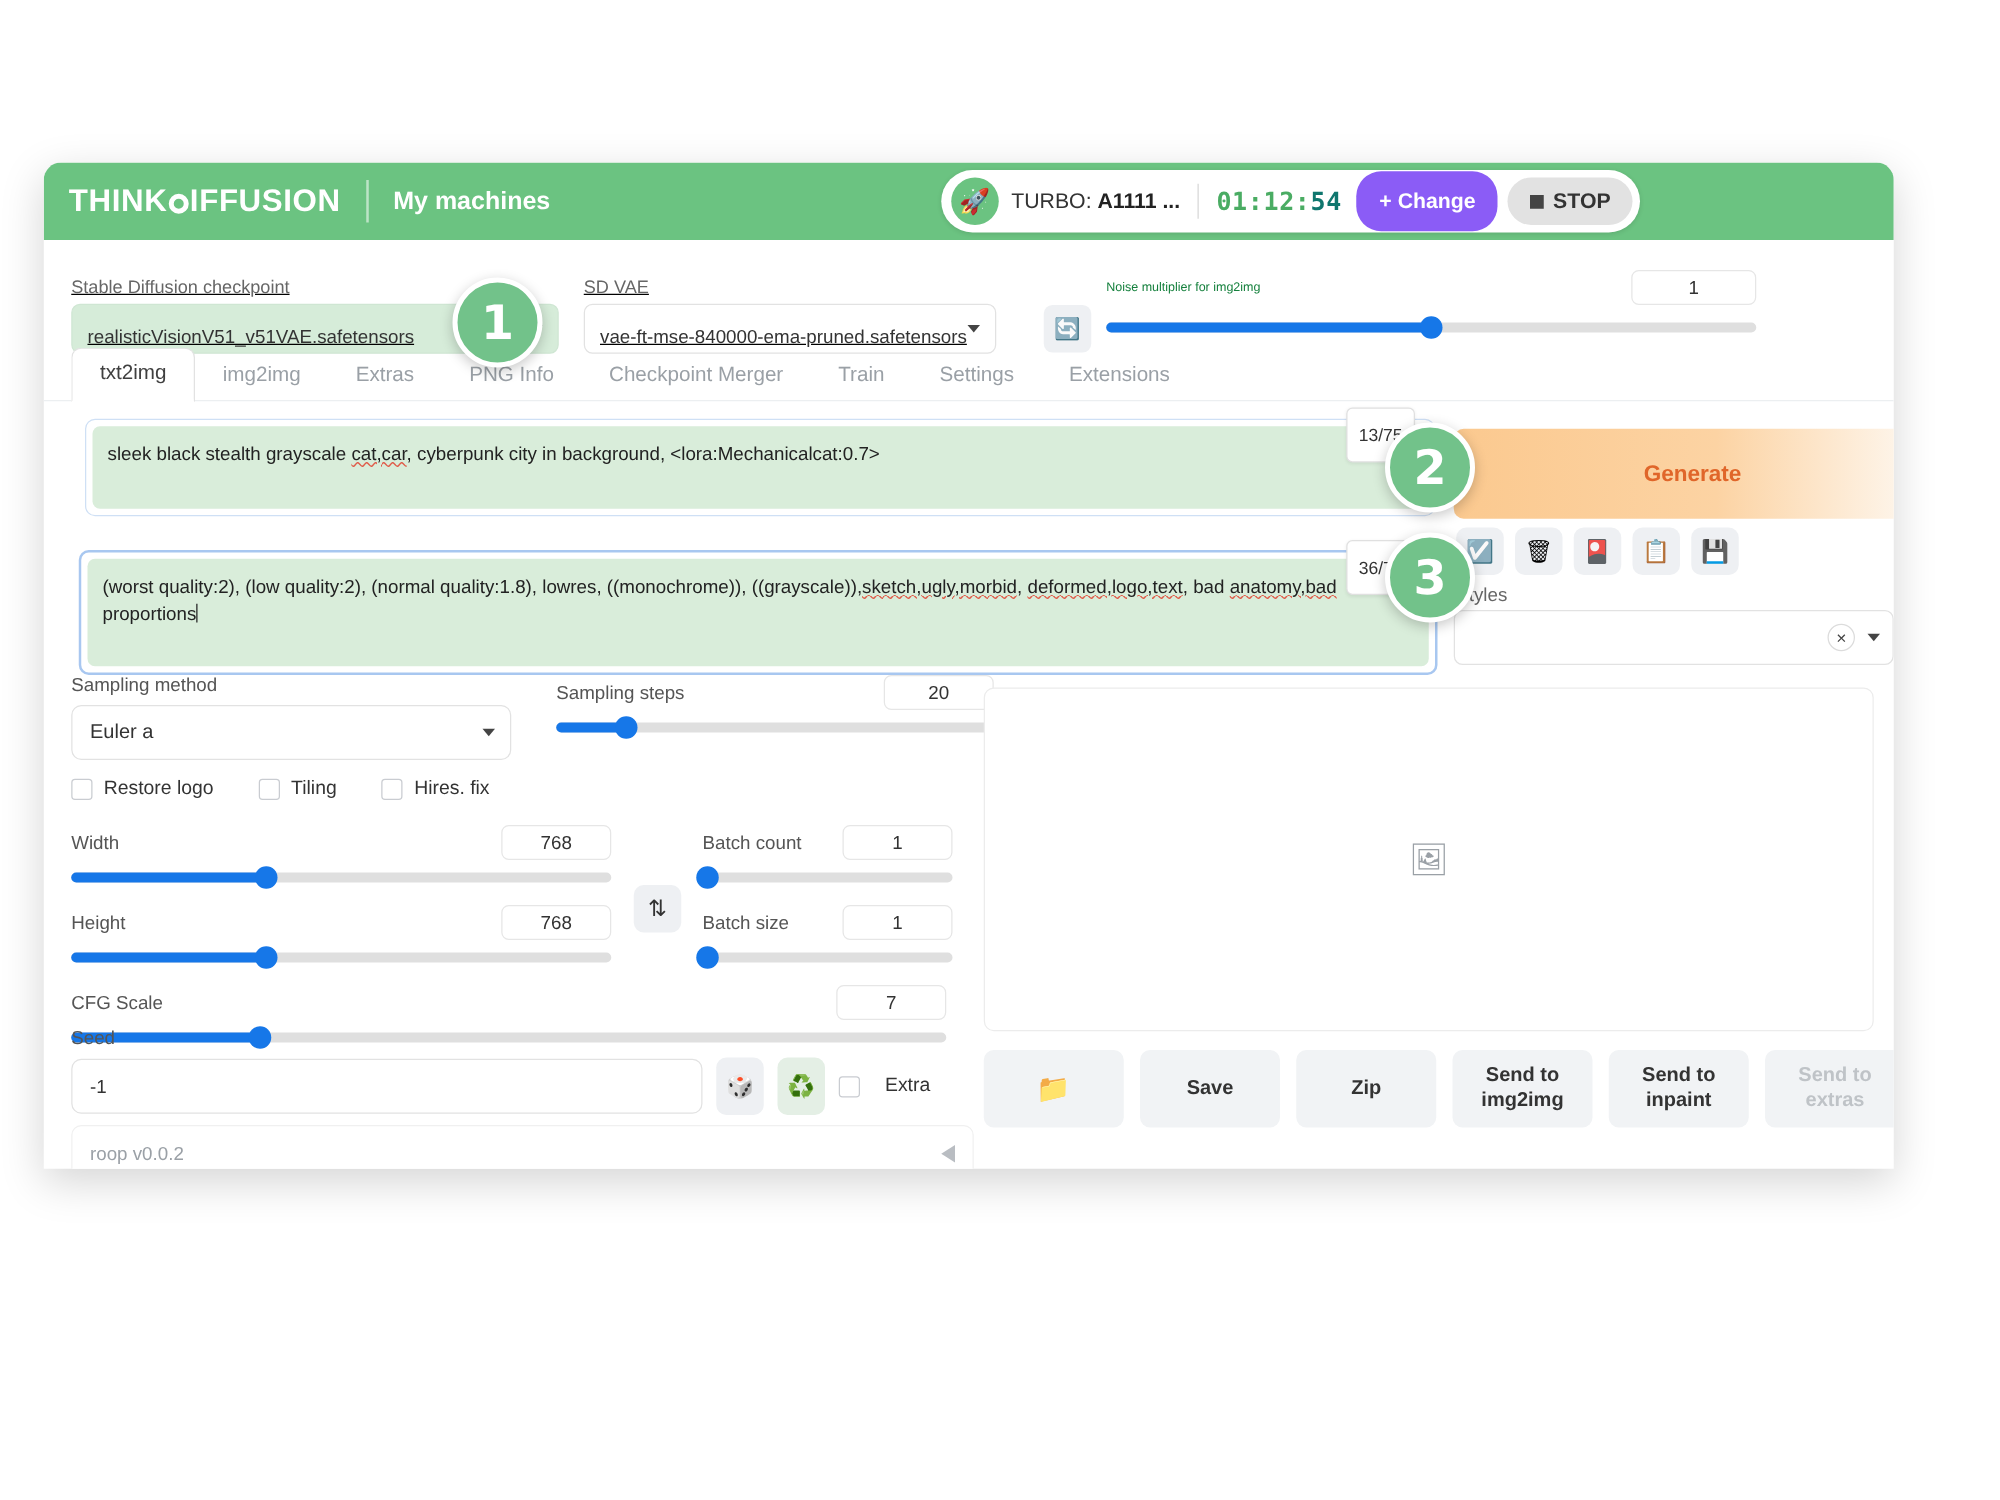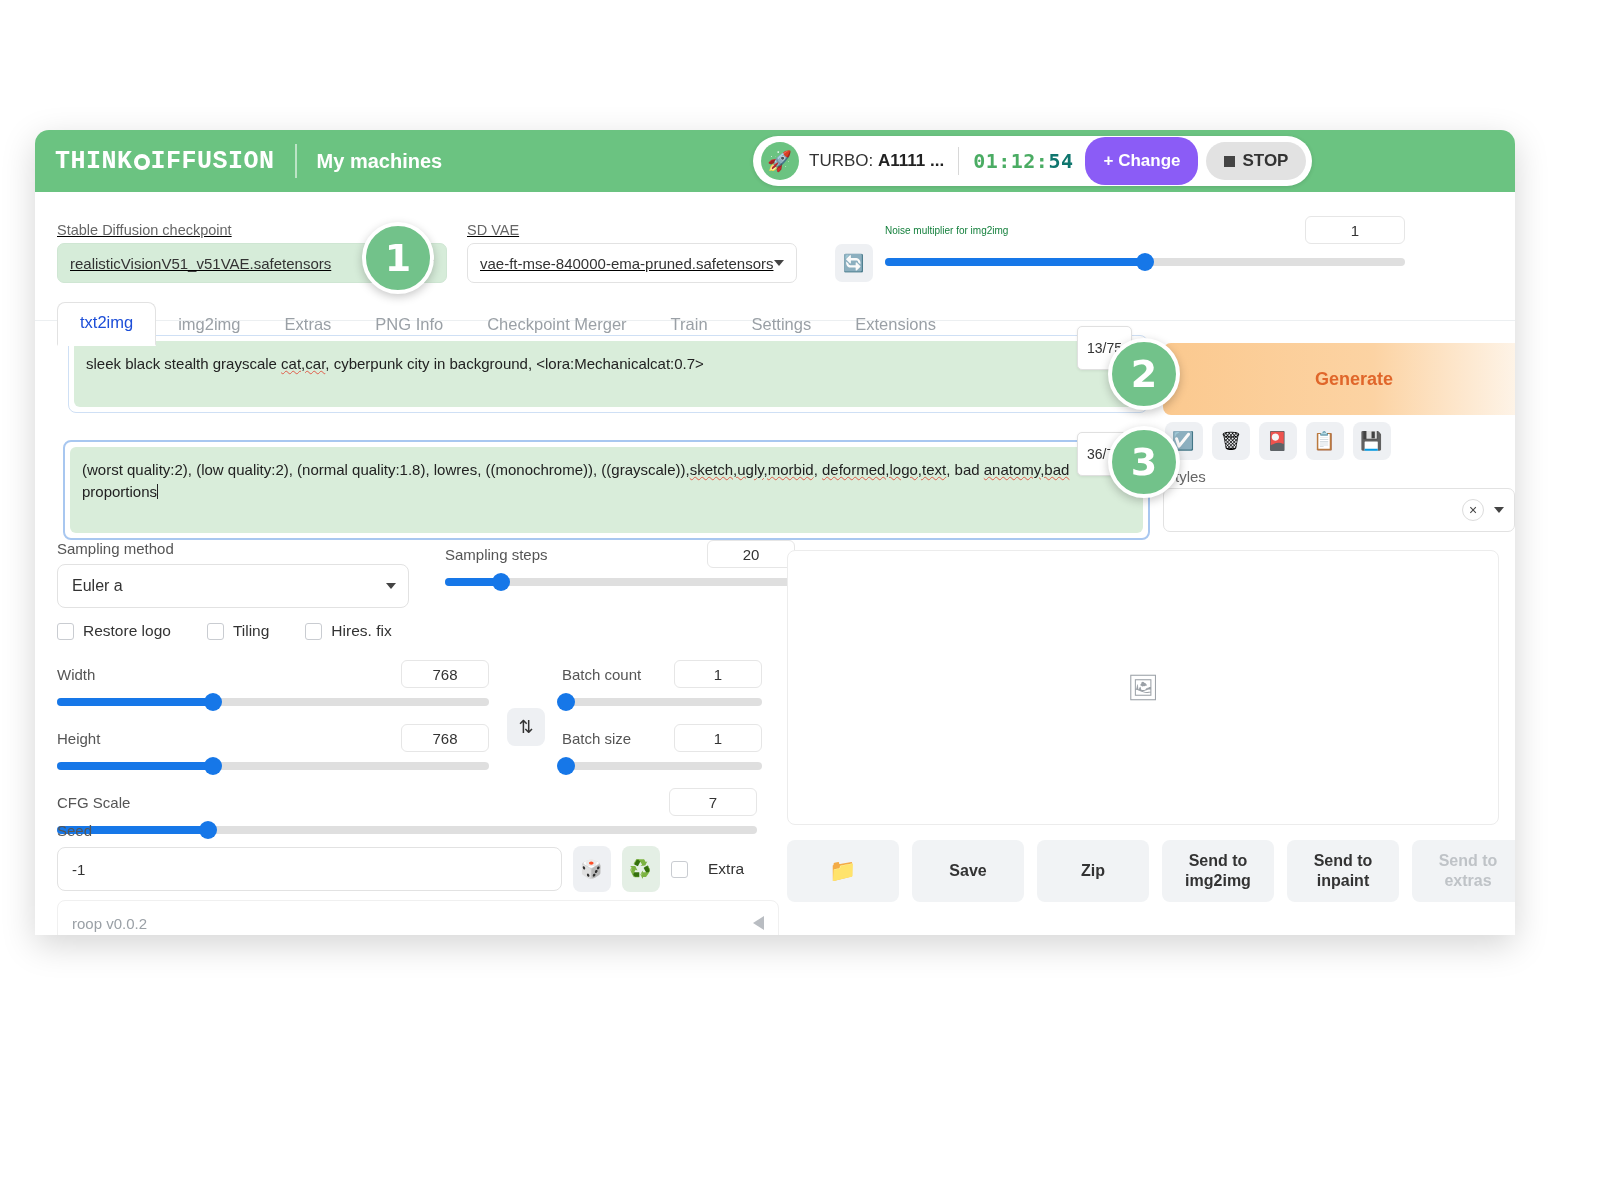--- a/index.html
+++ b/index.html
@@ -36,21 +36,21 @@
   }
   .brand {
     display: flex; align-items: center;
     margin-left: 20px;
   }
   .logo-text {
     color: #ffffff;
     font-weight: bold;
     font-size: 25px;
     letter-spacing: 0.5px;
-    font-family: Liberation Mono, monospace;
+    font-family: Liberation Sans, sans-serif;
     white-space: nowrap;
   }
   .logo-dot {
     display: inline-block;
     width: 16px; height: 16px;
     border-radius: 50%;
     background: #6bc381;
     border: 4px solid #fff;
     margin: 0 1px 0 1px;
     position: relative; top: 2px;
@@ -117,21 +117,21 @@
   }
   .fld-label {
     font-size: 14.5px; color: #666;
     margin-bottom: 5px;
   }
   .model-col { position: absolute; top: 30px; text-decoration: underline; }
   .col-ckpt { left: 22px; width: 390px; }
   .col-vae  { left: 432px; width: 330px; }
   .select-box {
     height: 40px; border: 1px solid #e2e2e2; border-radius: 7px;
-    background: #fff; display: flex; align-items: center;
+    background: #fff; display: flex; align-items: flex-end;
     padding: 4px 12px; font-size: 15px; color: #333;
     position: relative;
   }
   .select-box.green { background: #d6ecd9; border-color: #cfe6d3; }
   .caret {
     position: absolute; right: 12px; top: 50%;
     width: 0; height: 0; transform: translateY(-50%);
     border-left: 5px solid transparent;
     border-right: 5px solid transparent;
     border-top: 6px solid #444;
@@ -164,26 +164,26 @@
   .tabs {
     position: absolute; left: 22px; top: 148px;
     display: flex; align-items: flex-end; gap: 0;
   }
   .tab {
     font-size: 16.5px; color: #9aa0a6;
     padding: 10px 22px 12px 22px;
     cursor: pointer; white-space: nowrap;
   }
   .tab.active {
-    color: #1d4ed8;
+    color: #404040;
     background: #fff;
     border: 1px solid #e2e2e2;
     border-bottom: 2px solid #fff;
     border-radius: 8px 8px 0 0;
-    position: relative; z-index: 2; margin-top: 24px;
+    position: relative; z-index: 2;
   }
   .tab-underline {
     position: absolute; left: 0; top: 190px; width: 1480px;
     height: 1px; background: #eceff1;
   }
 
   
   .prompt {
     position: absolute;
     border: 1px solid #cfe0f5;

